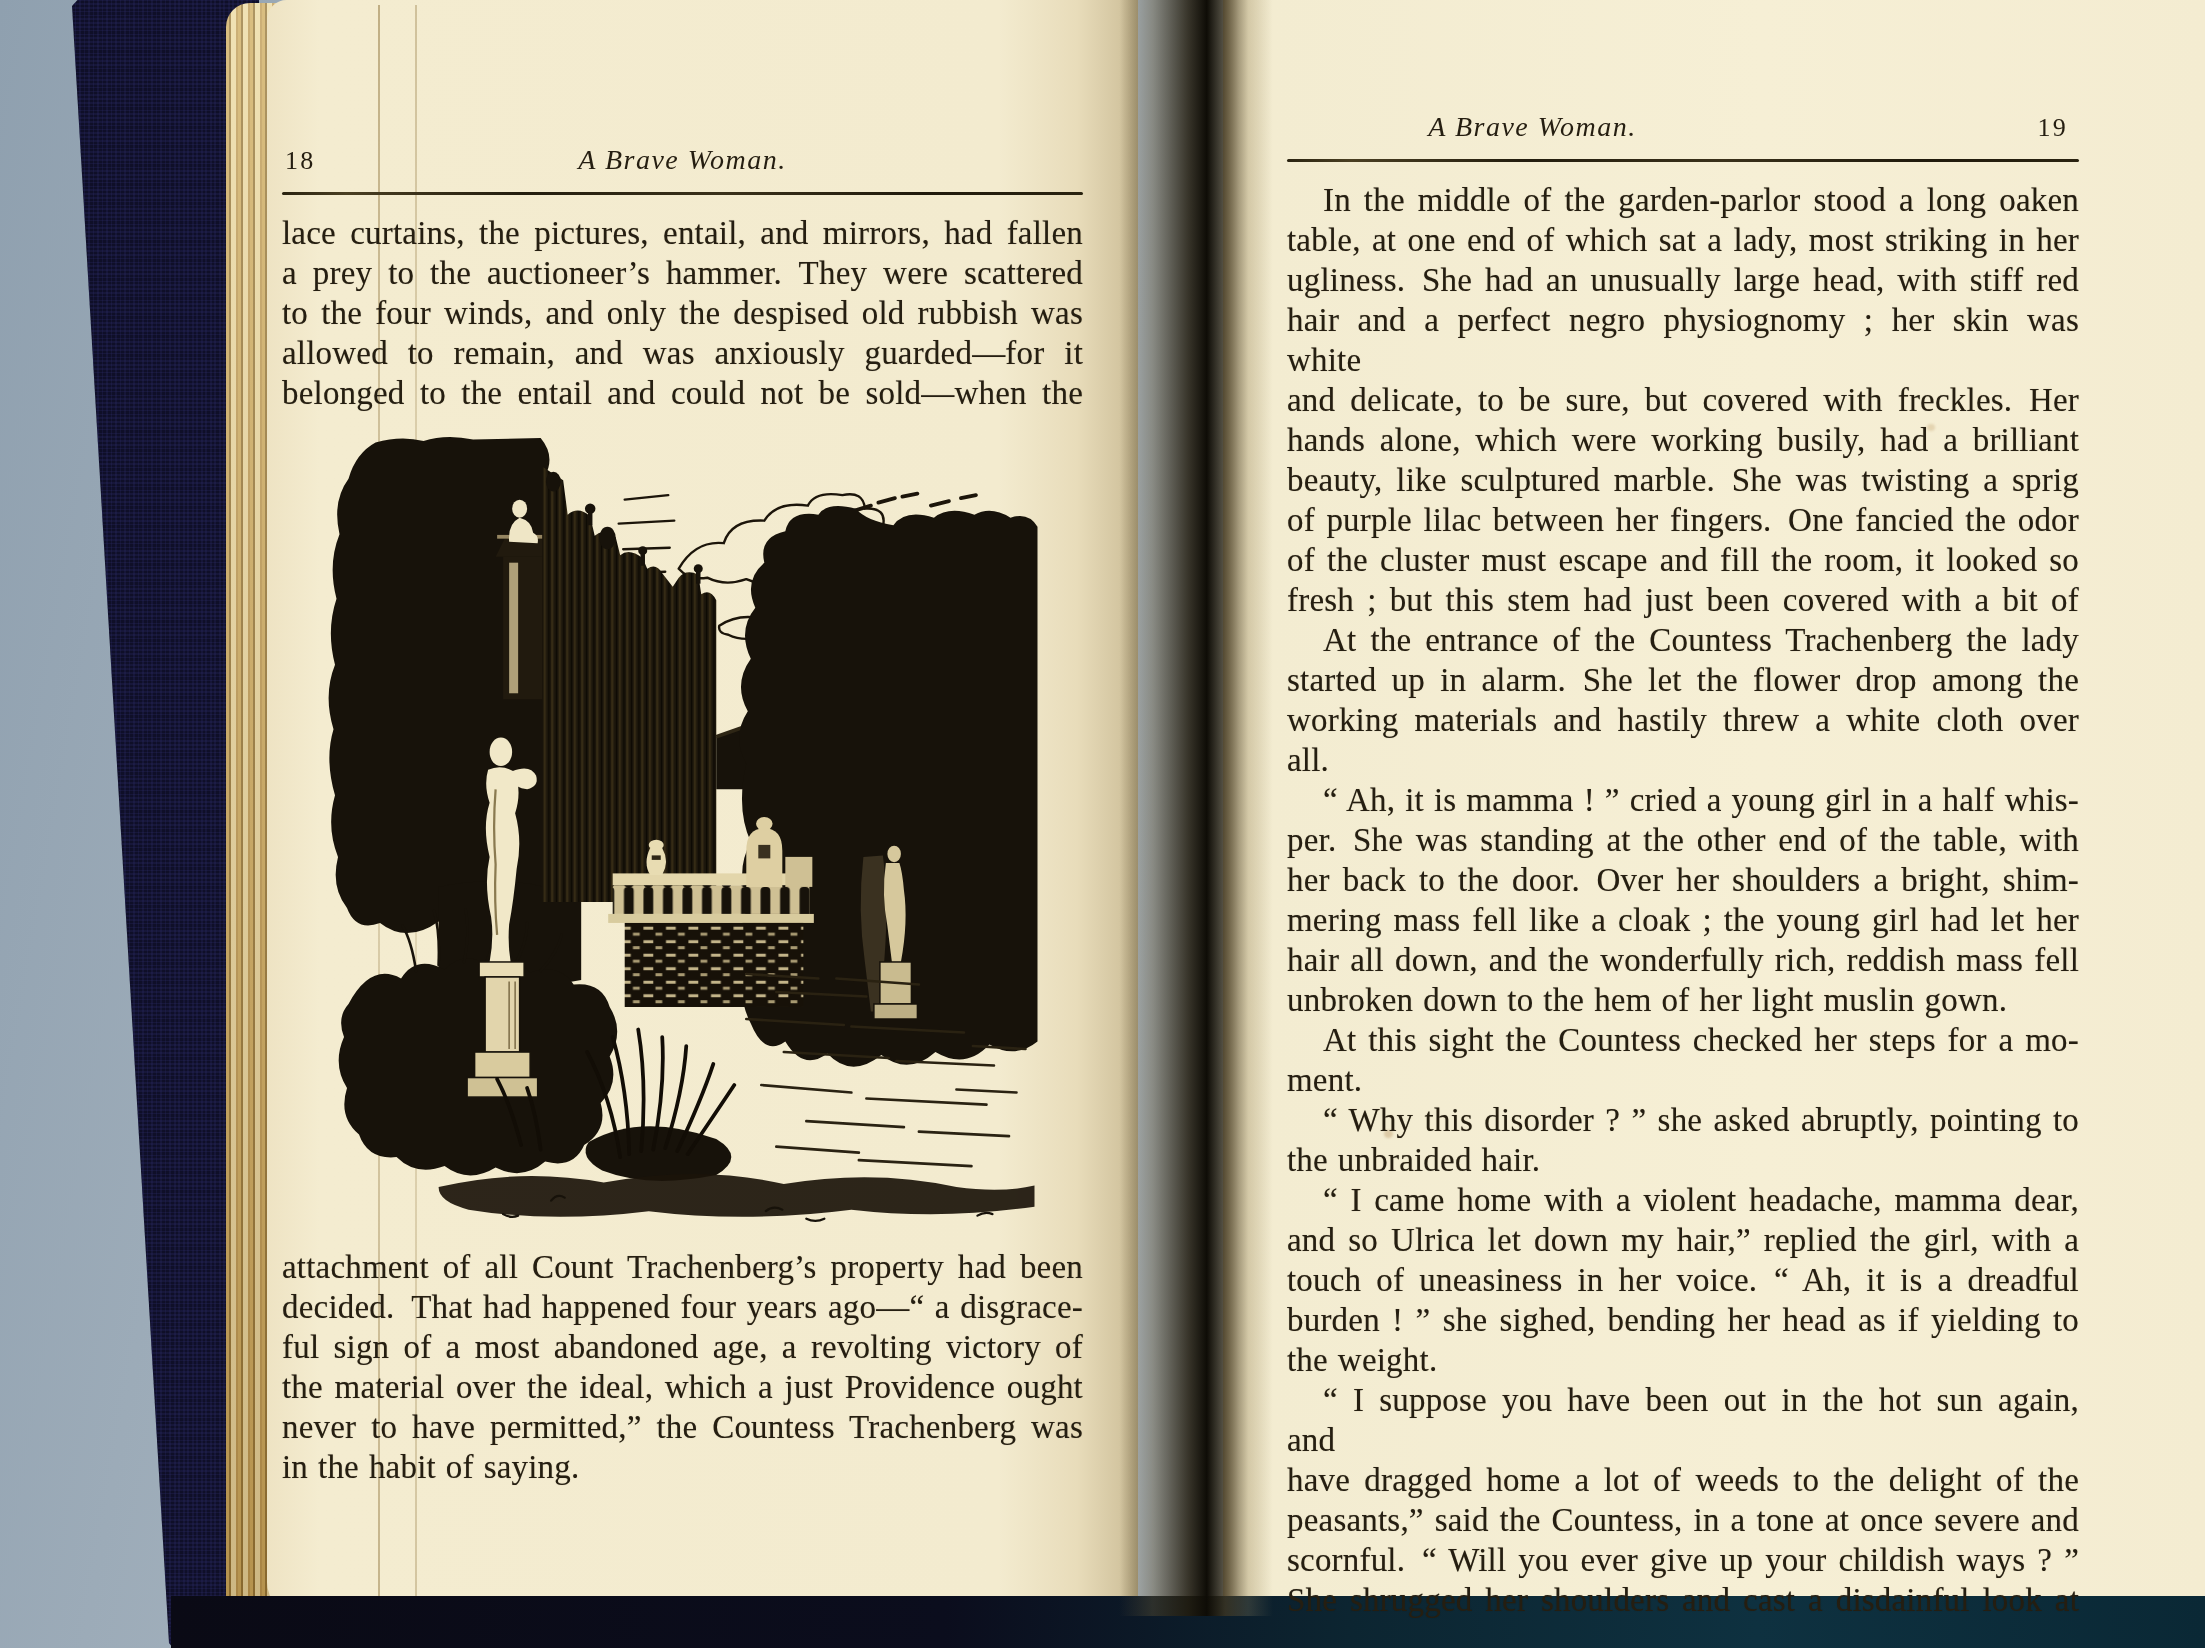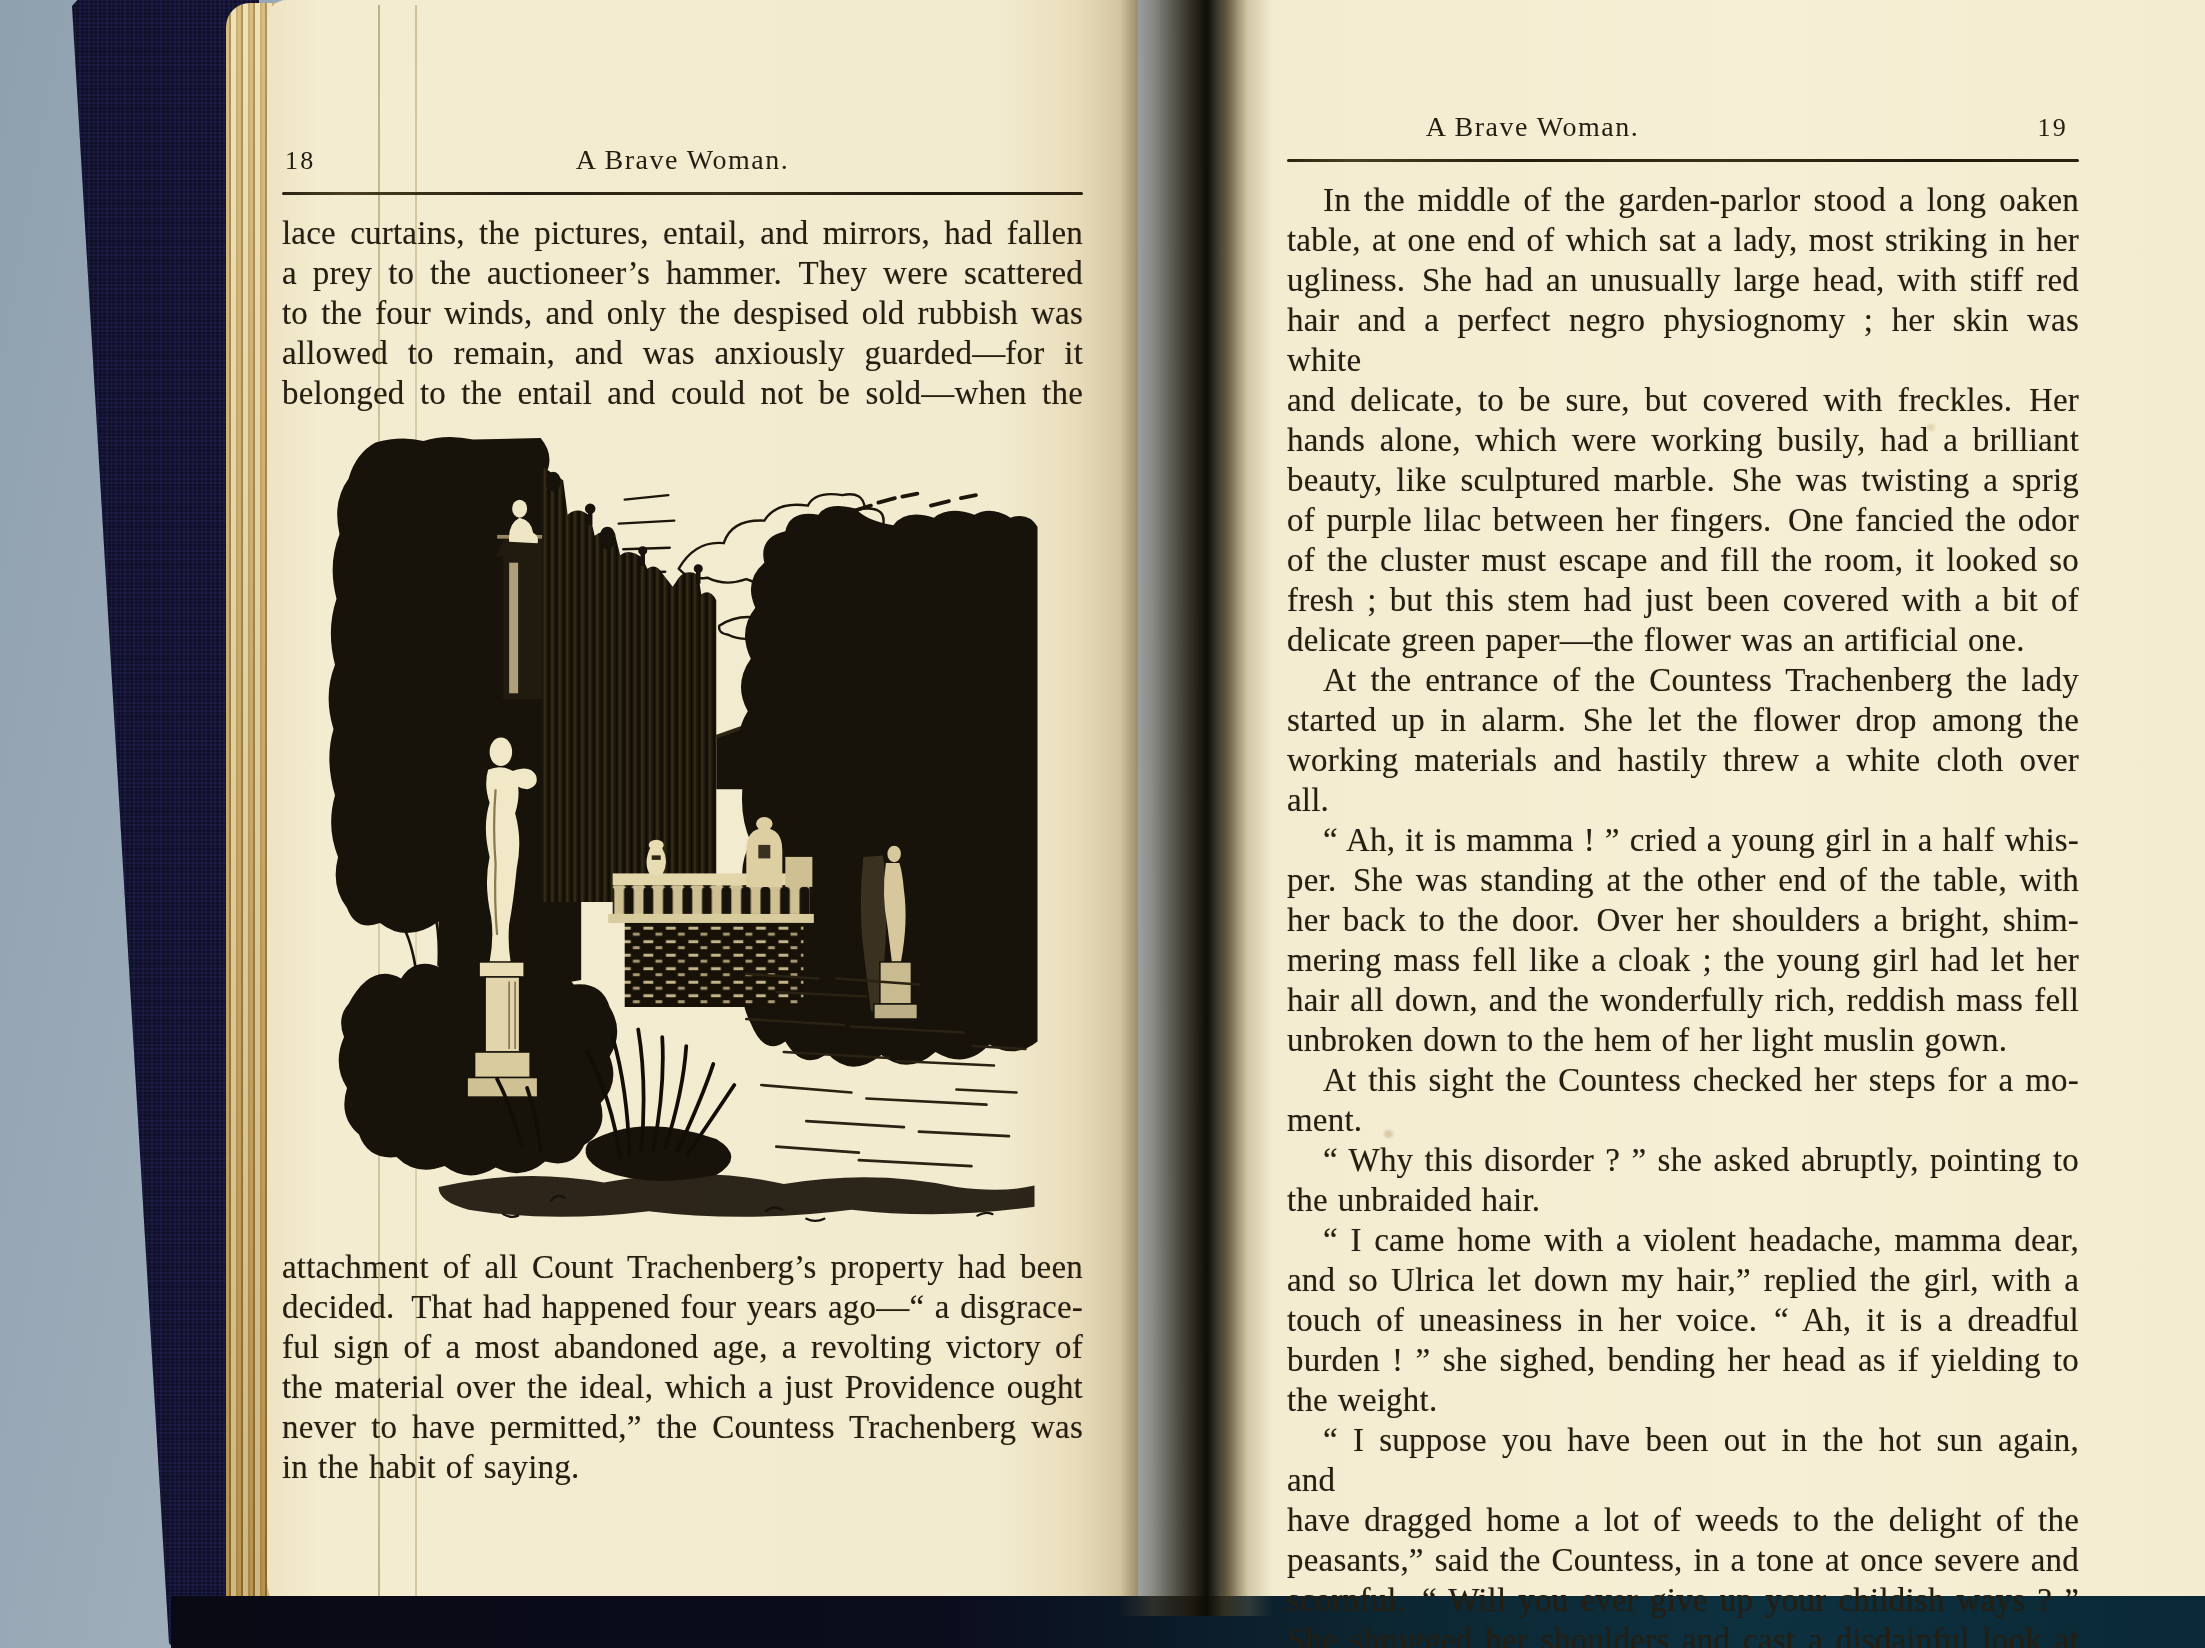--- a/index.html
+++ b/index.html
@@ -33,21 +33,21 @@
   .bottom-board{position:absolute;left:171px;top:1596px;width:2034px;height:55px;
     background:linear-gradient(90deg,#0a0a15 0%,#0b0d1d 38%,#0c2531 58%,#0e3140 78%,#0a2835 100%);}
   
   .gutter{position:absolute;left:1119px;top:0;width:154px;height:1616px;
     background:linear-gradient(90deg,rgba(23,18,8,0) 0%,rgba(86,75,48,.45) 22%,rgba(34,28,14,.85) 45%,#0e0c06 57%,rgba(64,55,34,.75) 69%,rgba(150,135,95,.25) 84%,rgba(0,0,0,0) 100%);}
   
   .content{position:absolute;color:#251e11;z-index:6;}
   .content.left-content{left:282px;top:144px;width:801px;}
   .content.right-content{left:1287px;top:111px;width:792px;}
   .header{position:relative;height:39px;}
-  .running{position:absolute;top:0;left:50%;transform:translateX(-50%);font-size:28px;letter-spacing:1.5px;white-space:nowrap;}
+  .running{position:absolute;top:0;left:50%;transform:translateX(-50%);font-style:italic;font-size:28px;letter-spacing:1.5px;white-space:nowrap;}
   .right-content .running{left:31%;}
   .pagenum{position:absolute;top:2.3px;font-size:26px;letter-spacing:2.3px;}
   .pagenum.pn-left{left:3px;}
   .pagenum.pn-right{right:11px;}
   .rule{height:3px;margin-top:9px;border-radius:1.5px;
     background:linear-gradient(90deg,#2a2310,#4a3f22 8%,#231d0e 30%,#3a311a 55%,#201a0c 80%,#2a2310);}
   .textblock{margin-top:18px;}
   .line{font-size:33px;line-height:40px;text-align:justify;text-align-last:justify;
     letter-spacing:0.2px;word-spacing:1.5px;text-shadow:0 0 0.8px rgba(42,32,12,.4);}
   .line.last{text-align-last:left;}
@@ -230,21 +230,20 @@
           <div class="line first">In the middle of the garden-parlor stood a long oaken</div>
           <div class="line">table, at one end of which sat a lady, most striking in her</div>
           <div class="line">ugliness. She had an unusually large head, with stiff red</div>
           <div class="line">hair and a perfect negro physiognomy ; her skin was white</div>
           <div class="line">and delicate, to be sure, but covered with freckles. Her</div>
           <div class="line">hands alone, which were working busily, had a brilliant</div>
           <div class="line">beauty, like sculptured marble. She was twisting a sprig</div>
           <div class="line">of purple lilac between her fingers. One fancied the odor</div>
           <div class="line">of the cluster must escape and fill the room, it looked so</div>
           <div class="line">fresh ; but this stem had just been covered with a bit of</div>
-          <div class="line last">delicate green paper—the flower was an artificial one.</div>
         </div>
         <div class="para indent">
           <div class="line first">At the entrance of the Countess Trachenberg the lady</div>
           <div class="line">started up in alarm. She let the flower drop among the</div>
           <div class="line last">working materials and hastily threw a white cloth over all.</div>
         </div>
         <div class="para indent">
           <div class="line first">“ Ah, it is mamma ! ” cried a young girl in a half whis-</div>
           <div class="line">per. She was standing at the other end of the table, with</div>
           <div class="line">her back to the door. Over her shoulders a bright, shim-</div>

